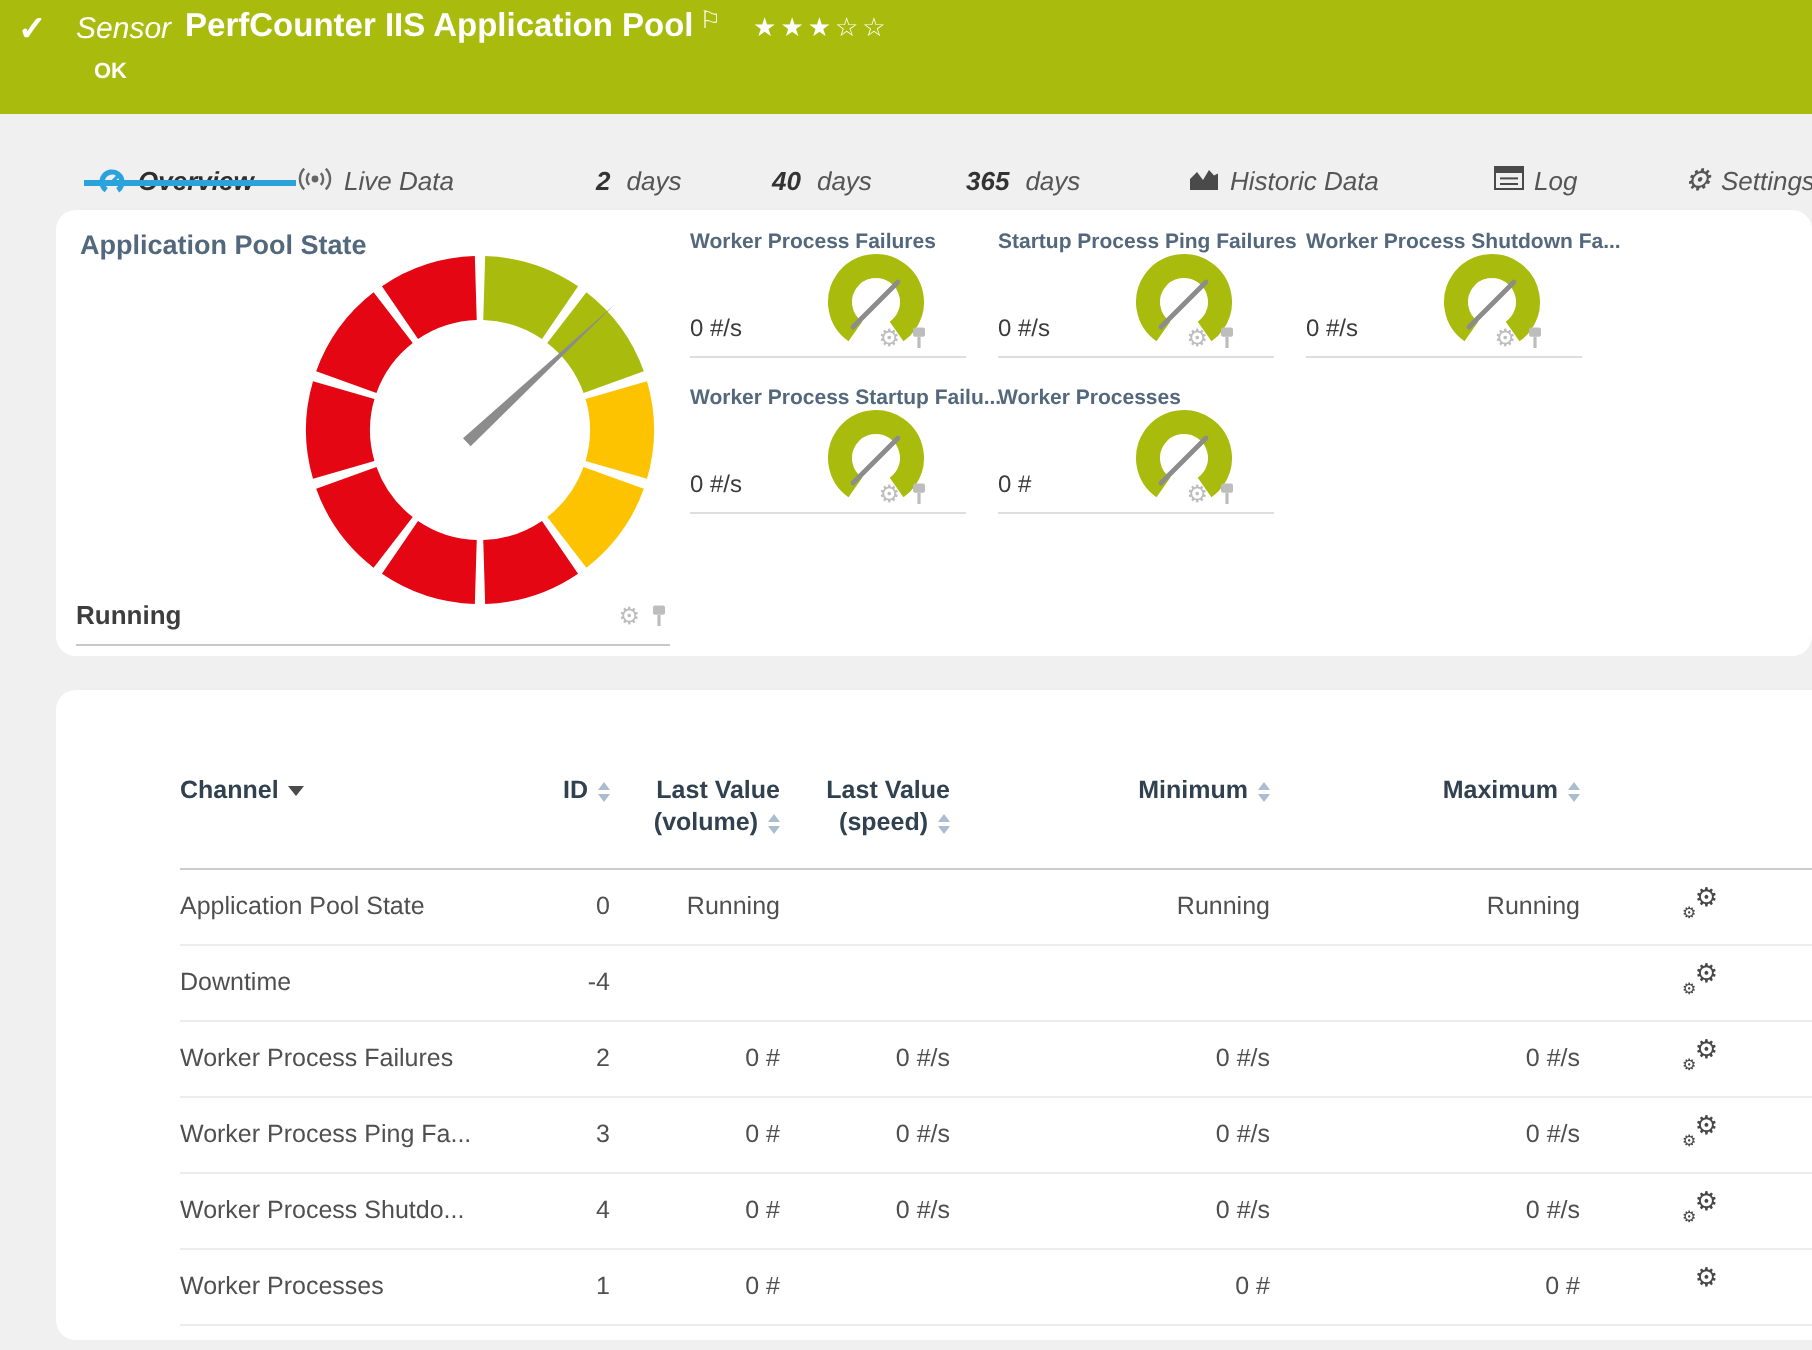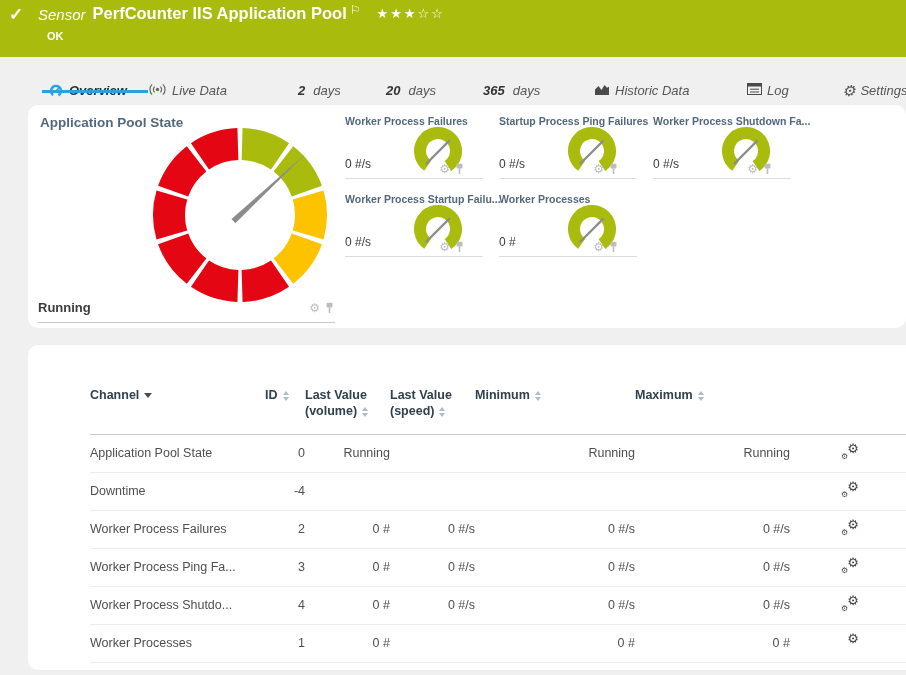--- a/index.html
+++ b/index.html
@@ -43,21 +43,21 @@
   .mini-grid{position:absolute;left:317px;top:10px;display:grid;grid-template-columns:repeat(3,154px);
              grid-auto-rows:64px;row-gap:14px;}
   .mini-cell{position:relative;border-bottom:1px solid #ddd;margin-right:16px;}
   .mini-cell .mlabel{position:absolute;left:0;top:0;font-size:10.5px;font-weight:bold;color:#53687c;white-space:nowrap;}
   .mini-cell .mvalue{position:absolute;left:0;bottom:7px;font-size:12px;color:#3a3a3a;}
   .mini-cell svg.arc{position:absolute;right:20px;top:11px;}
   .mini-cell .mini-icons{position:absolute;right:18px;bottom:3px;}
 
   
   table.channels{border-collapse:collapse;margin-left:30px;width:820px;table-layout:fixed;}
-  .channels th{font-size:12.5px;color:#31414f;font-weight:bold;text-align:left;vertical-align:top;
+  .channels th{font-size:12.5px;color:#31414f;font-weight:bold;text-align:right;vertical-align:top;
                padding:42px 0 14px 0;border-bottom:1px solid #ccc;line-height:1.3;cursor:pointer;}
   .channels th:first-child{text-align:left;}
   .channels td{font-size:12.5px;color:#4f4f4f;text-align:right;padding:9px 0;border-bottom:1px solid #ededed;
                white-space:nowrap;overflow:hidden;}
   .channels td:first-child{text-align:left;}
   .channels td.iconcell{text-align:center;}
   .sort{display:inline-block;vertical-align:middle;margin-left:5px;}
   .sort .t{width:0;height:0;border-left:3.5px solid transparent;border-right:3.5px solid transparent;}
   .sort .up{border-bottom:4px solid #aabccd;margin-bottom:2px;}
   .sort .dn{border-top:4px solid #aabccd;}
@@ -98,21 +98,21 @@
         <path d="M6.6,3.6 a4.1,4.1 0 0 0 0,5.8 M4.1,1.3 a7.4,7.4 0 0 0 0,10.4" fill="none" stroke="#666" stroke-width="1.2"></path>
         <path d="M12.4,3.6 a4.1,4.1 0 0 1 0,5.8 M14.9,1.3 a7.4,7.4 0 0 1 0,10.4" fill="none" stroke="#666" stroke-width="1.2"></path>
       </svg>
       <span>Live Data</span>
     </div>
     <div class="tab" style="left:298px">
       <span class="num">2</span>
       <span>days</span>
     </div>
     <div class="tab" style="left:386px">
-      <span class="num">20</span>
+      <span class="num">40</span>
       <span>days</span>
     </div>
     <div class="tab" style="left:483px">
       <span class="num">365</span>
       <span>days</span>
     </div>
     <div class="tab" style="left:594px">
       <svg width="16" height="13" viewBox="0 0 16 13">
         <polygon points="1,12 1,6.5 4.5,3 7.5,7 10.5,2 13,4.8 15,3.8 15,12" fill="#4a4a4a"></polygon>
       </svg>

